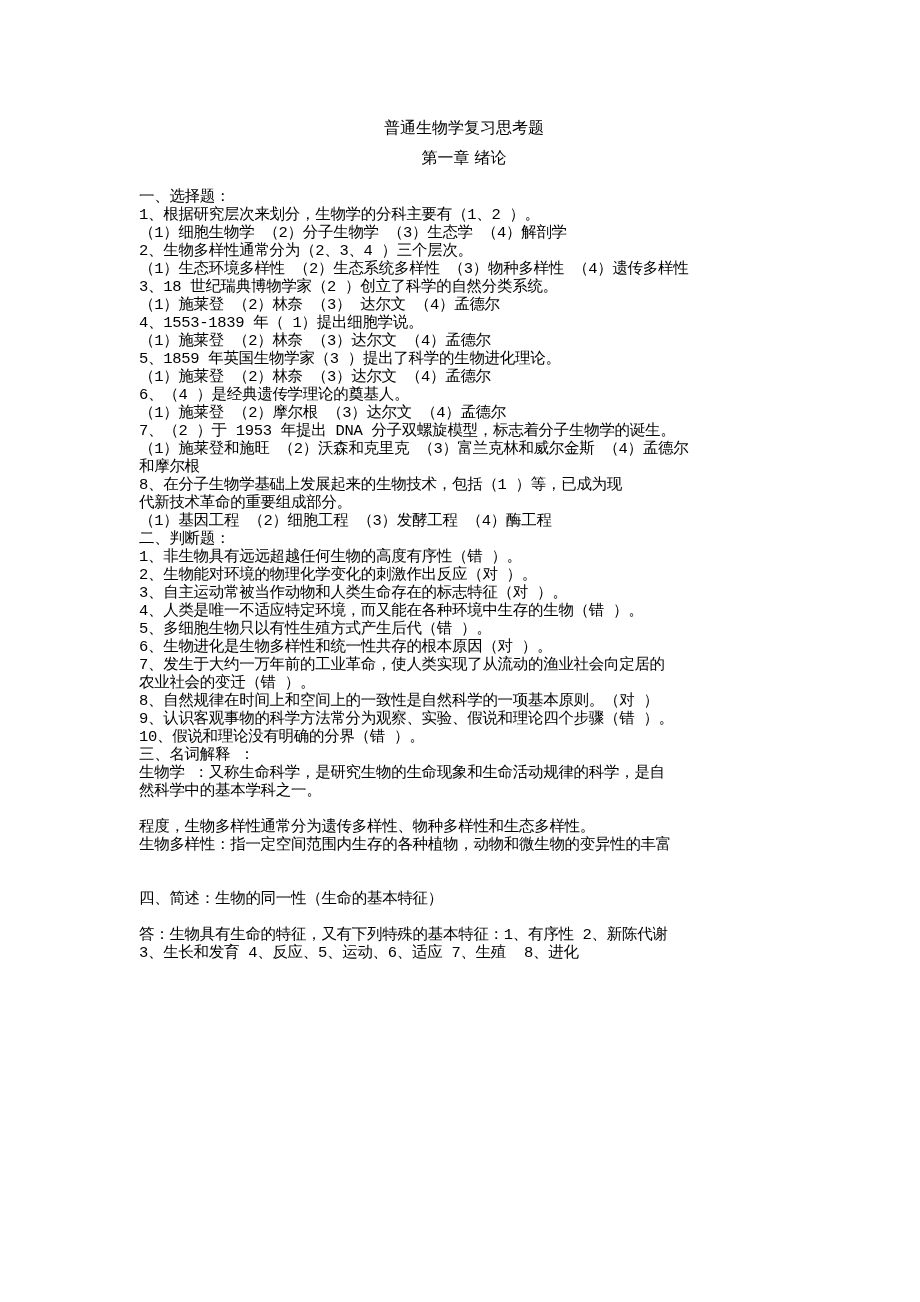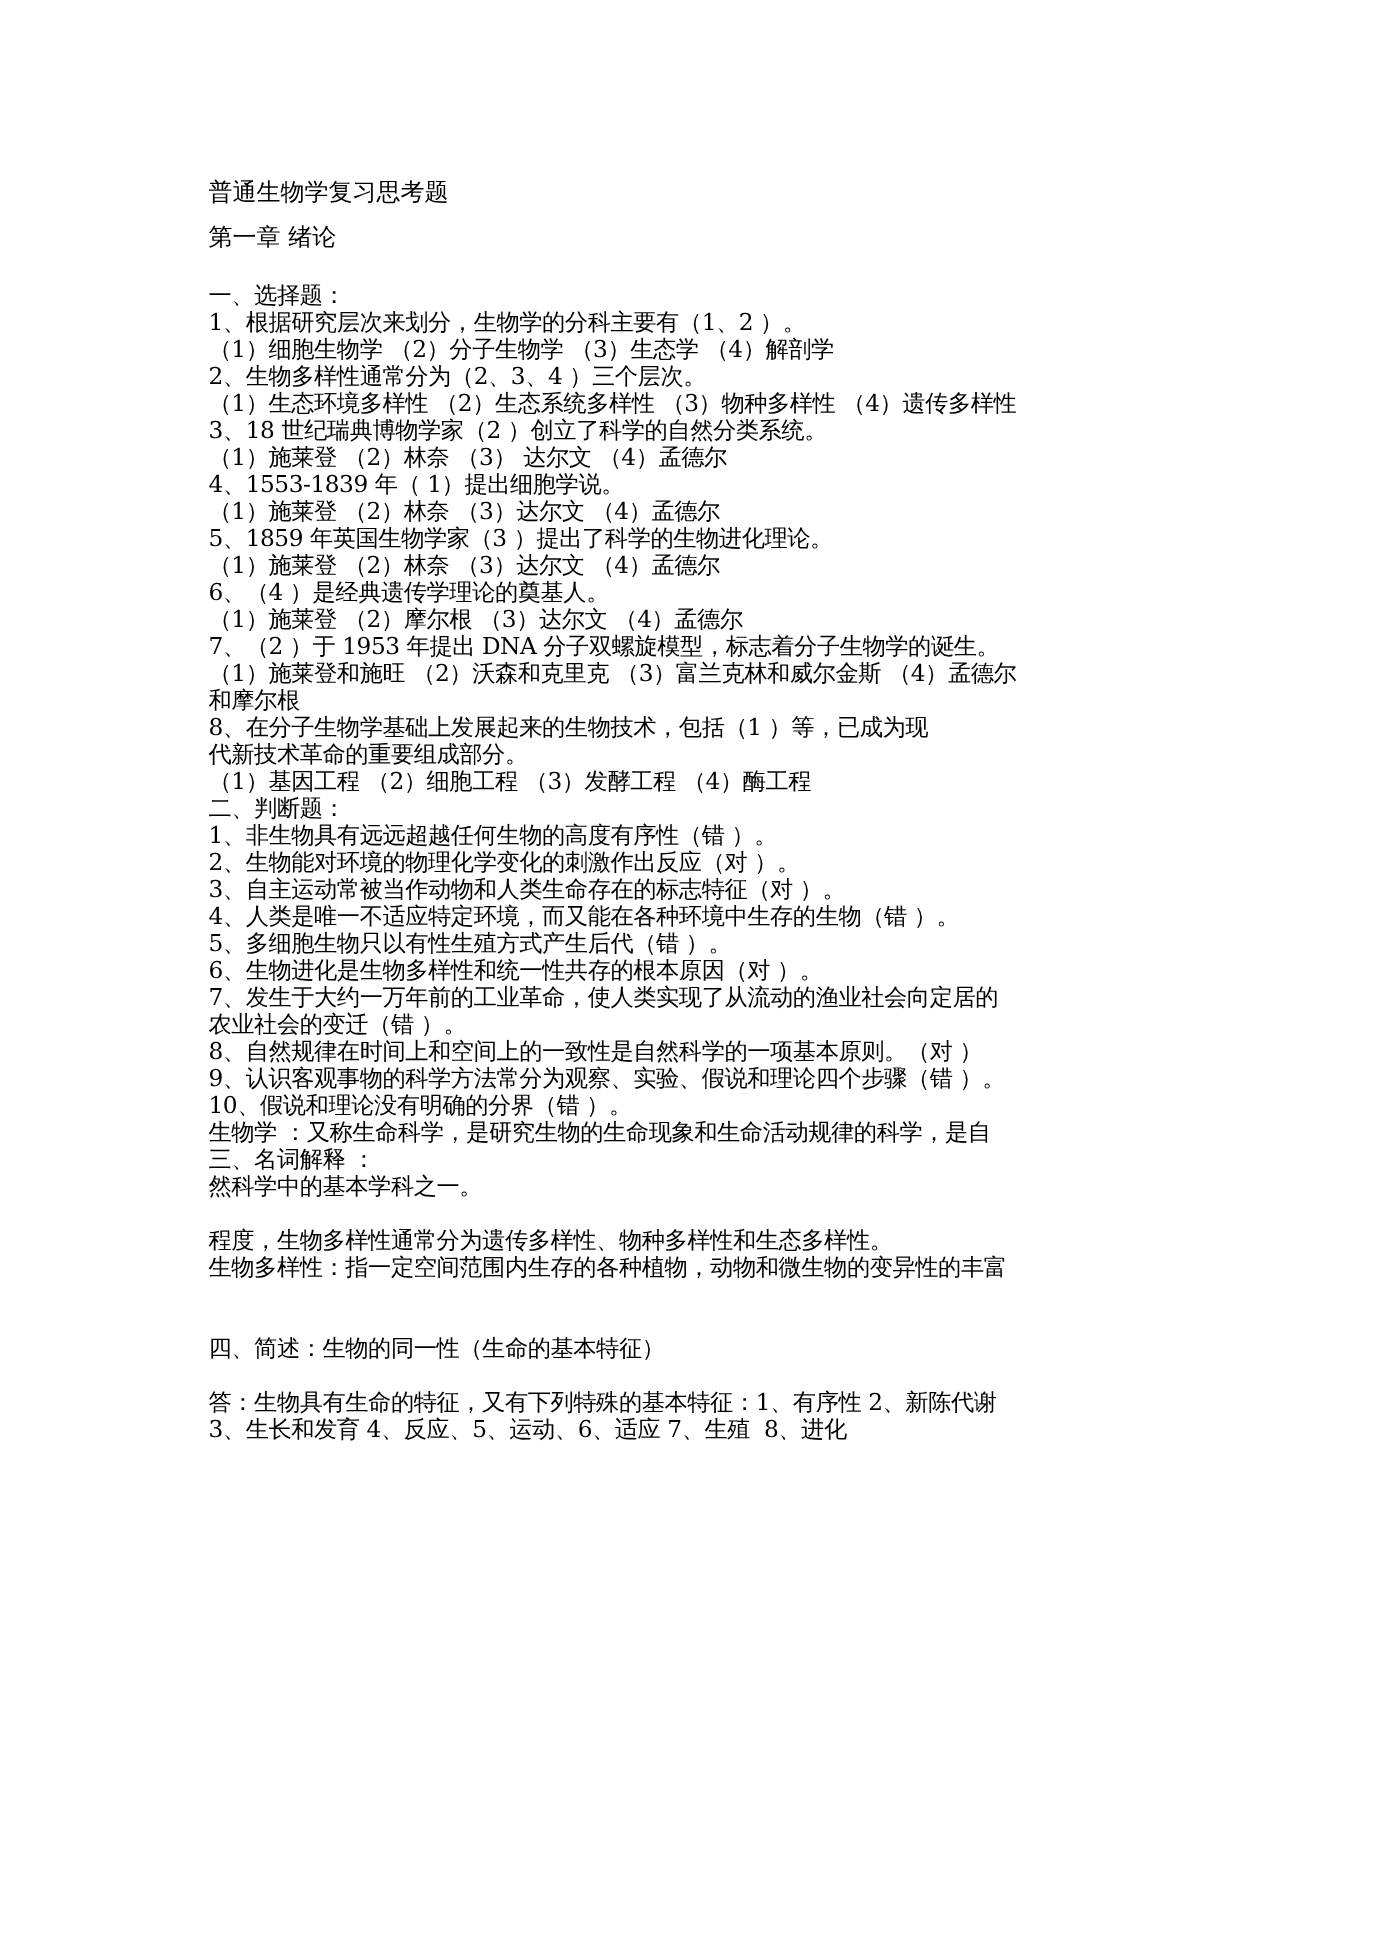--- a/index.html
+++ b/index.html
@@ -1,22 +1,22 @@
 <!DOCTYPE html>
 <html><head>
 <meta charset="utf-8">
 <style>
   html, body { margin: 0; padding: 0; background: #ffffff; }
   body { width: 920px; height: 1302px; position: relative; overflow: hidden;
          font-family: "DejaVu Serif", "Liberation Serif", serif; color: #000; }
   .page { position: absolute; left: 139px; top: 112px; width: 650px; }
-  .title { text-align: left; font-size: 16px; line-height: 20px; margin: 0; padding-left: 0; }
+  .title { text-align: center; font-size: 16px; line-height: 20px; margin: 0; padding-left: 0; }
   .title1 { position: absolute; left: 0; top: 6px; width: 650px; }
   .title2 { position: absolute; left: 0; top: 36px; width: 650px; }
-  .body { position: absolute; left: 0; top: 76px; width: 650px; font-size: 15.5px; line-height: 18px; letter-spacing: -0.3px; }
+  .body { position: absolute; left: 0; top: 76px; width: 650px; font-size: 15.5px; line-height: 18px; letter-spacing: -0.3px; font-family: Liberation Mono, monospace; }
   .line { white-space: pre; margin: 0; }
   .blank { height: 18px; }
   .blank2 { height: 36px; }
 </style>
 </head>
 <body>
 
 <div class="page">
   <div class="title title1">普通生物学复习思考题</div>
   <div class="title title2">第一章 绪论</div>
@@ -53,22 +53,22 @@
       <div class="line">5、多细胞生物只以有性生殖方式产生后代（错 ）。</div>
       <div class="line">6、生物进化是生物多样性和统一性共存的根本原因（对 ）。</div>
       <div class="line">7、发生于大约一万年前的工业革命，使人类实现了从流动的渔业社会向定居的</div>
       <div class="line">农业社会的变迁（错 ）。</div>
       <div class="line">8、自然规律在时间上和空间上的一致性是自然科学的一项基本原则。（对 ）</div>
       <div class="line">9、认识客观事物的科学方法常分为观察、实验、假说和理论四个步骤（错 ）。</div>
       <div class="line">10、假说和理论没有明确的分界（错 ）。</div>
     </div>
 
     <div>
+      <div class="line">三、名词解释 ：</div>
       <div class="line">生物学 ：又称生命科学，是研究生物的生命现象和生命活动规律的科学，是自</div>
-      <div class="line">三、名词解释 ：</div>
       <div class="line">然科学中的基本学科之一。</div>
       <div class="blank"></div>
       <div class="line">程度，生物多样性通常分为遗传多样性、物种多样性和生态多样性。</div>
       <div class="line">生物多样性：指一定空间范围内生存的各种植物，动物和微生物的变异性的丰富</div>
     </div>
 
     <div class="blank2"></div>
 
     <div>
       <div class="line">四、简述：生物的同一性（生命的基本特征）</div>

